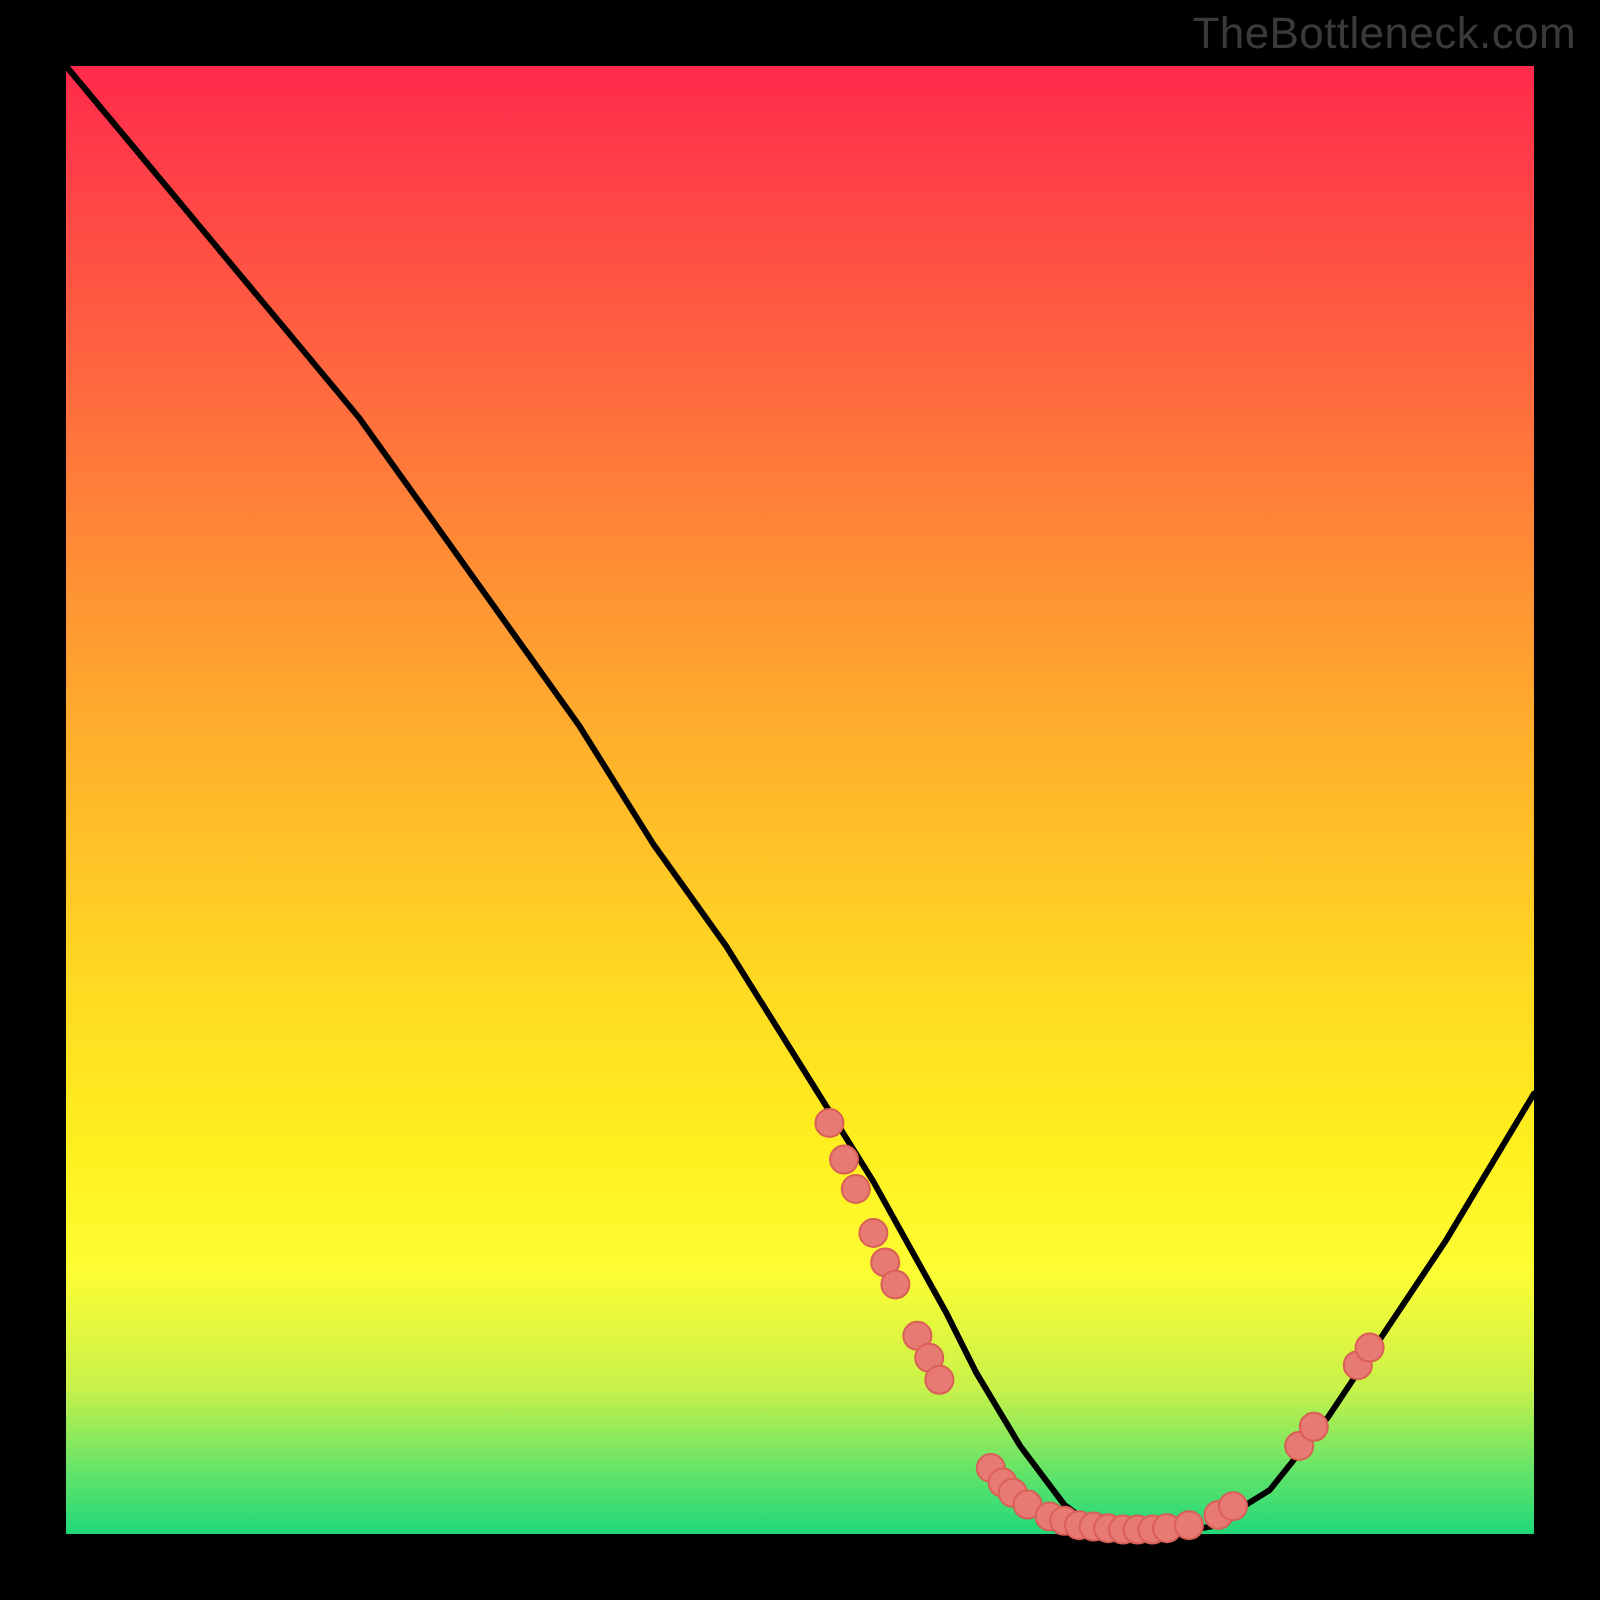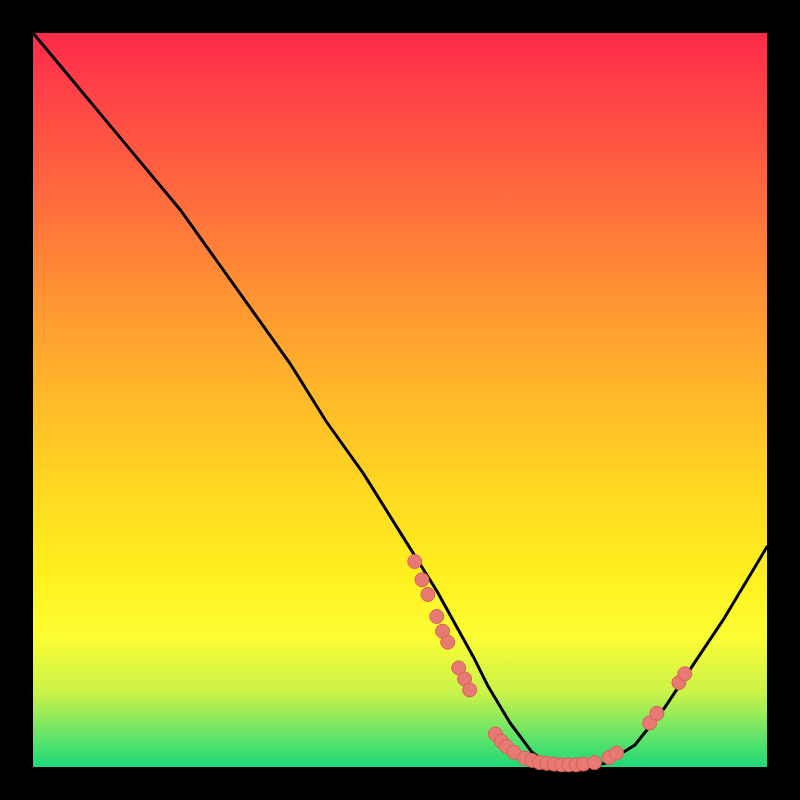--- a/index.html
+++ b/index.html
@@ -54,20 +54,21 @@
     top: 0;
     width: 734px;
     height: 734px;
     overflow: visible;
   }
 </style>
 </head>
 <body>
 
 <div class="frame">
+  <div class="watermark">TheBottleneck.com</div>
   <div class="plot-area">
     <svg class="curve" viewBox="0 0 734 734">
       <path id="curve-path" fill="none" stroke="#000" stroke-width="3" stroke-linejoin="round" stroke-linecap="round" d="M0.0 0.0 L36.7 44.0 L73.4 88.1 L110.1 132.1 L146.8 176.2 L183.5 227.5 L220.2 278.9 L256.9 330.3 L293.6 389.0 L330.3 440.4 L367.0 499.1 L403.7 557.8 L440.4 623.9 L455.1 653.3 L477.1 690.0 L499.1 719.3 L513.8 730.3 L528.5 734.0 L550.5 734.0 L572.5 730.3 L601.9 712.0 L631.2 675.3 L660.6 631.2 L690.0 587.2 L734.0 513.8"></path>
       <g id="markers">
           <circle cx="381.7" cy="528.5" r="7" fill="#e77a72" stroke="#d95f57" stroke-width="1"></circle>
           <circle cx="389.0" cy="546.8" r="7" fill="#e77a72" stroke="#d95f57" stroke-width="1"></circle>
           <circle cx="394.9" cy="561.5" r="7" fill="#e77a72" stroke="#d95f57" stroke-width="1"></circle>
           <circle cx="403.7" cy="583.5" r="7" fill="#e77a72" stroke="#d95f57" stroke-width="1"></circle>
           <circle cx="409.6" cy="598.2" r="7" fill="#e77a72" stroke="#d95f57" stroke-width="1"></circle>
           <circle cx="414.7" cy="609.2" r="7" fill="#e77a72" stroke="#d95f57" stroke-width="1"></circle>

